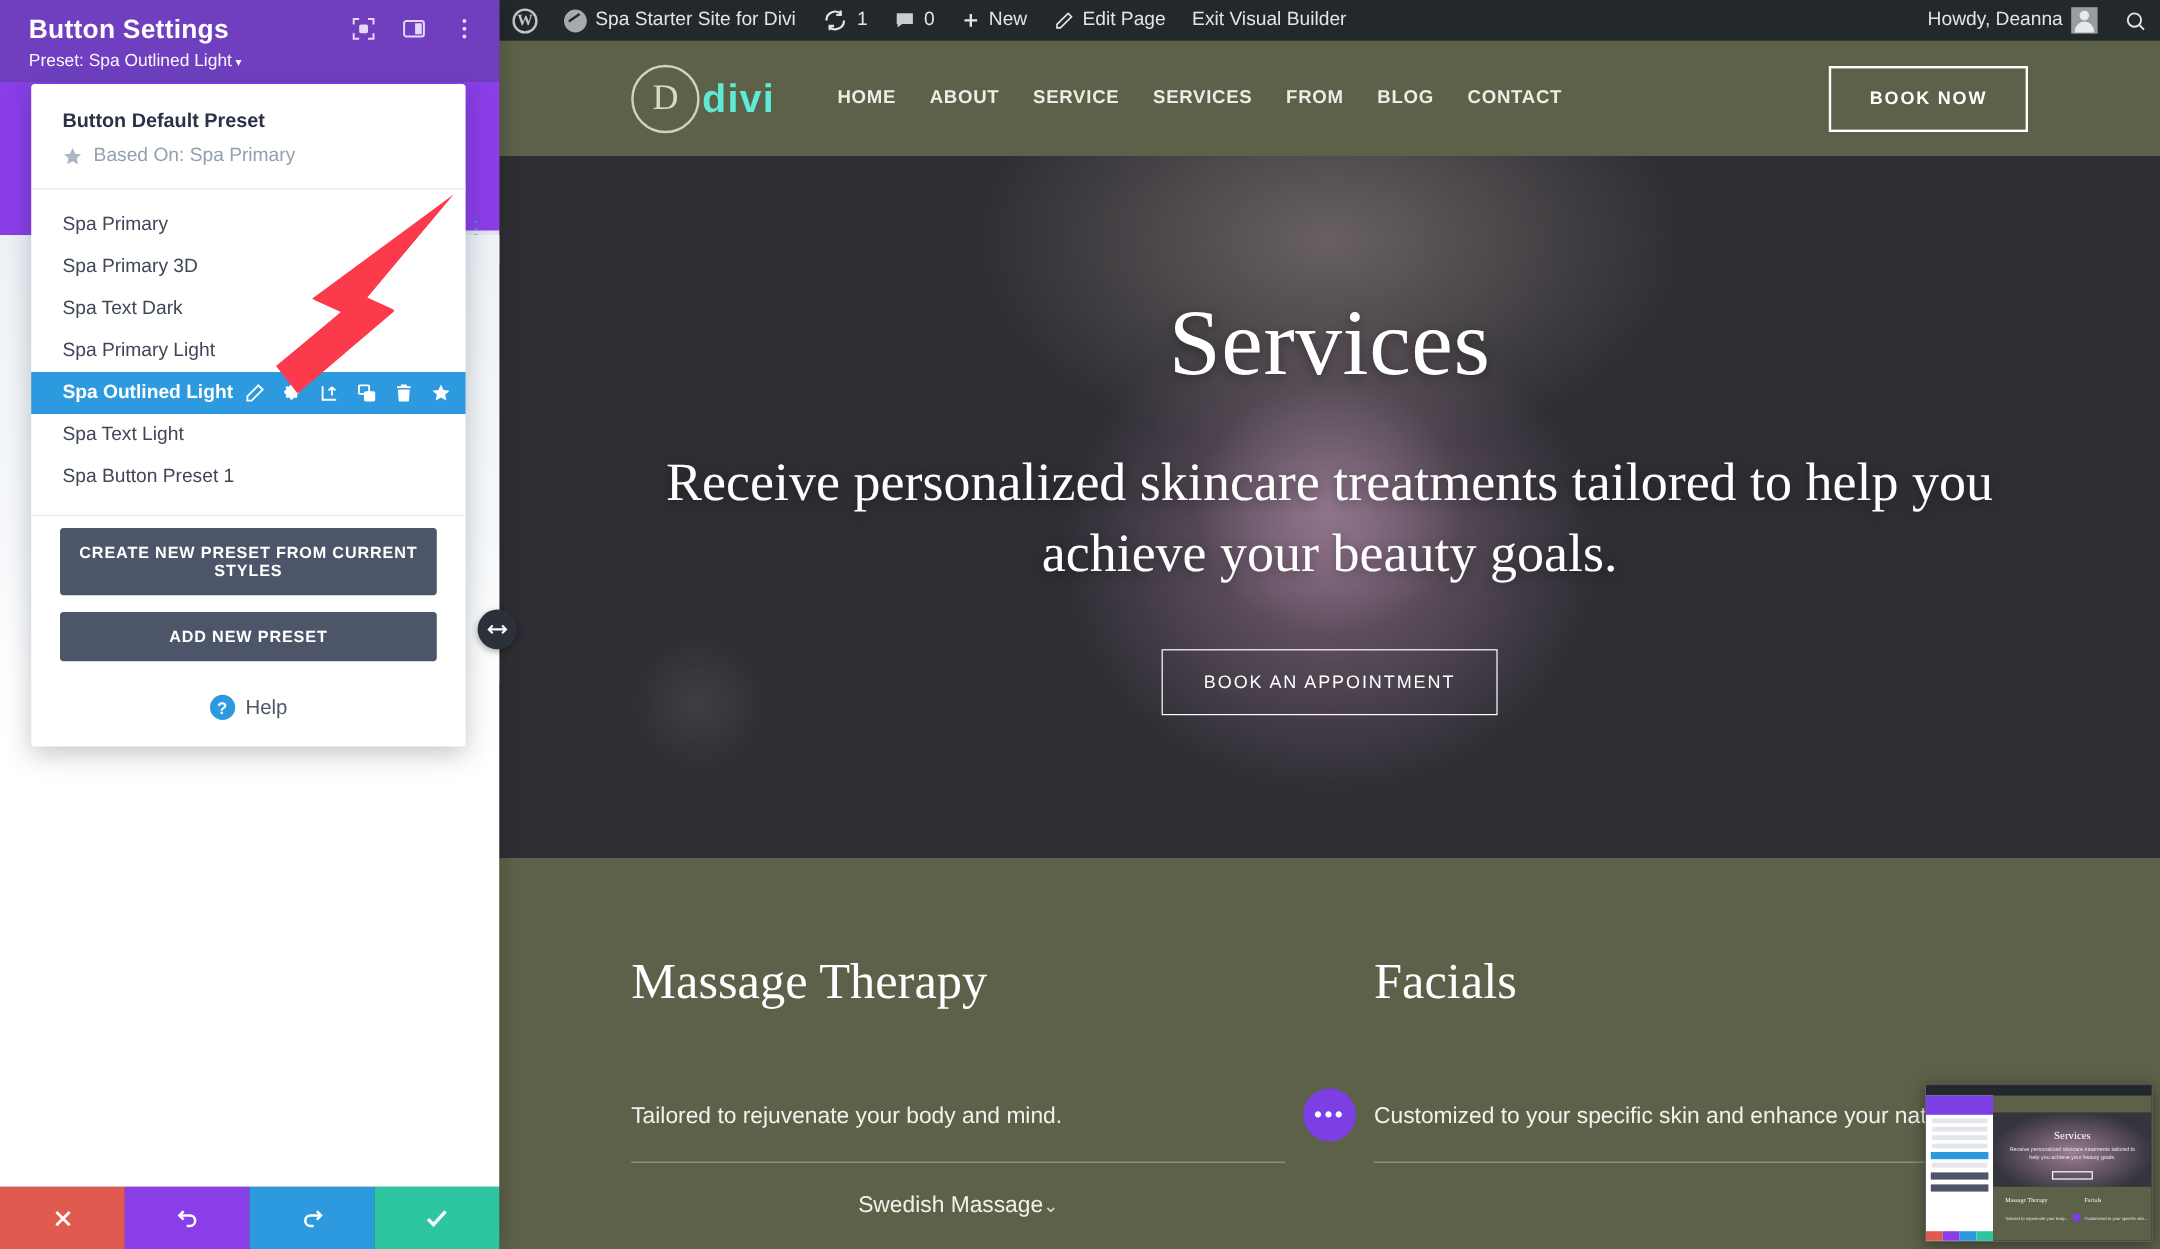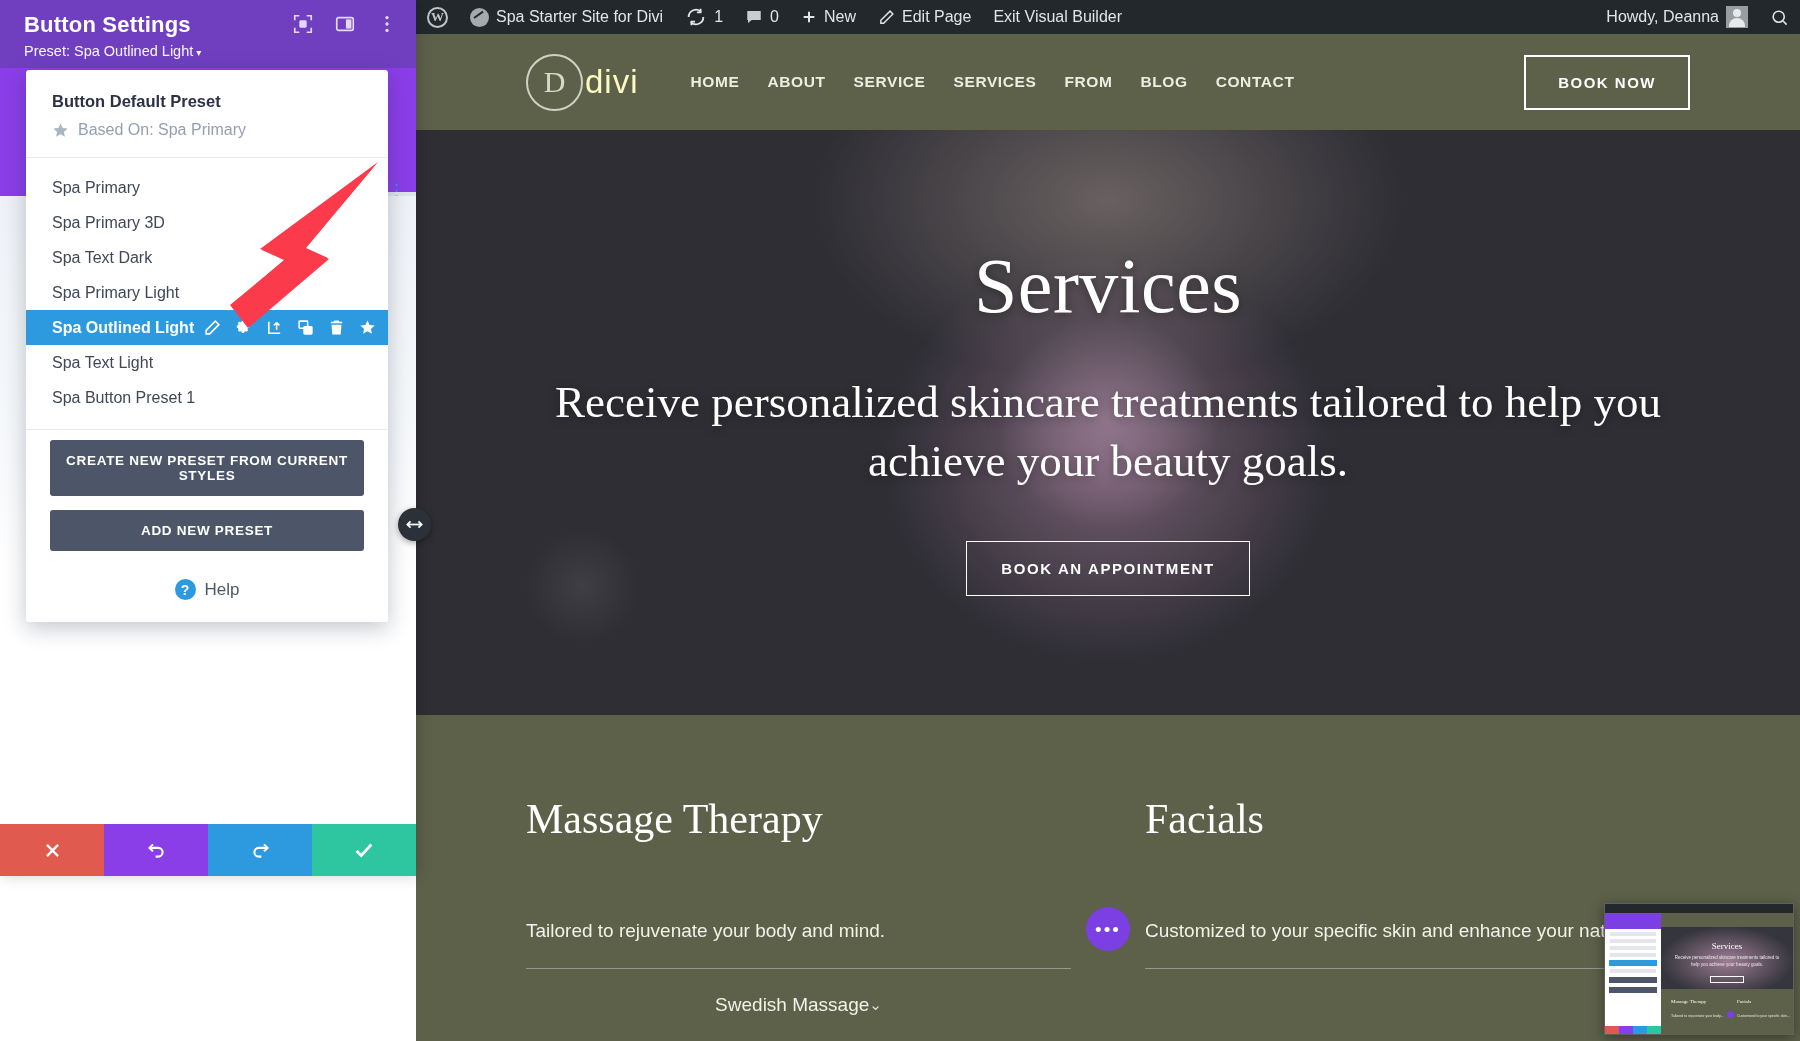--- a/index.html
+++ b/index.html
@@ -56,21 +56,21 @@
     position: absolute; left: 0; top: 34px; width: 100%; height: 96px;
     display: flex; align-items: center; padding: 0 110px;
     background: #5d6149;
   }
   .logo { display: flex; align-items: center; gap: 2px; margin-right: 52px; }
   .logo-d {
     width: 57px; height: 57px; border: 2px solid #cfd2c2; border-radius: 50%;
     display:flex; align-items:center; justify-content:center;
     color:#d7dac9; font-size: 30px; font-family:"Liberation Serif", serif;
   }
-  .logo-word { color:#fef9c3; font-size: 33px; letter-spacing:1px; font-weight:400; }
+  .logo-word { color:#5eead4; font-size: 33px; letter-spacing:1px; font-weight:700; }
   #site-nav { display:flex; gap: 28px; align-items:center; }
   #site-nav a {
     color:#eceee4; font-size: 15.5px; font-weight: 700; letter-spacing: .6px;
     text-decoration:none; white-space: nowrap;
   }
   #book-now {
     margin-left: auto; border: 2px solid #ffffff; color:#fff;
     padding: 17px 32px; font-size: 15px; font-weight:700; letter-spacing:1.5px;
     background: transparent; cursor: pointer; white-space: nowrap;
   }
@@ -108,21 +108,21 @@
     font-size: 78px; letter-spacing:.5px; margin-bottom: 42px;
     text-shadow: 0 2px 10px rgba(0,0,0,.35);
   }
   #hero-sub {
     color:#fff; font-family:"Liberation Serif", serif; font-weight:400;
     font-size: 45px; line-height: 1.32; text-align:center; max-width: 1140px;
     text-shadow: 0 2px 10px rgba(0,0,0,.35);
   }
   #hero-cta {
     margin-top: 50px; border:1px solid #ffffff; color:#fff; background:transparent;
-    padding: 18px 34px; font-size: 15px; font-weight:700; letter-spacing:1.6px;
+    padding: 18px 34px; font-size: 15px; font-weight:400; letter-spacing:1.6px;
     cursor:pointer;
   }
 
   
   #lower {
     position:absolute; left:0; top:715px; width:100%; bottom:0;
     background:#5d6149; padding: 80px 110px 0 110px;
   }
   #lower-cols { display:flex; gap: 74px; position:relative; }
   .lcol { flex:1; min-width:0; }
@@ -189,21 +189,21 @@
   }
   #thumb .t-lowtxt { position:absolute; top:101px; left:10px; color:#e5e6dd; font-size:3.5px; }
   #thumb .t-lowtxt2 { position:absolute; top:101px; left:76px; color:#e5e6dd; font-size:3.5px; }
   #thumb .t-dot {
     position:absolute; top:98px; left:66px; width:7px;height:7px;border-radius:50%;
     background:#7b3fe4;
   }
 
   
   #panel {
-    position:absolute; left:0; top:0; width:416px; height:876px;
+    position:absolute; left:0; top:0; width:416px; height:1041px;
     background:#404040; box-shadow: 2px 0 14px rgba(0,0,0,.18); z-index: 20;
   }
   #panel-head {
     height: 68px; background:#6f3fc0; color:#fff;
     padding: 12px 22px 0 24px; position:relative;
   }
   #panel-title { font-size: 22px; font-weight:700; letter-spacing:.2px; }
   #panel-preset { font-size: 14.5px; font-weight:400; margin-top: 5px; opacity:.96; }
   #panel-preset .caret { font-size: 10px; margin-left: 3px; }
   #panel-head-icons {

